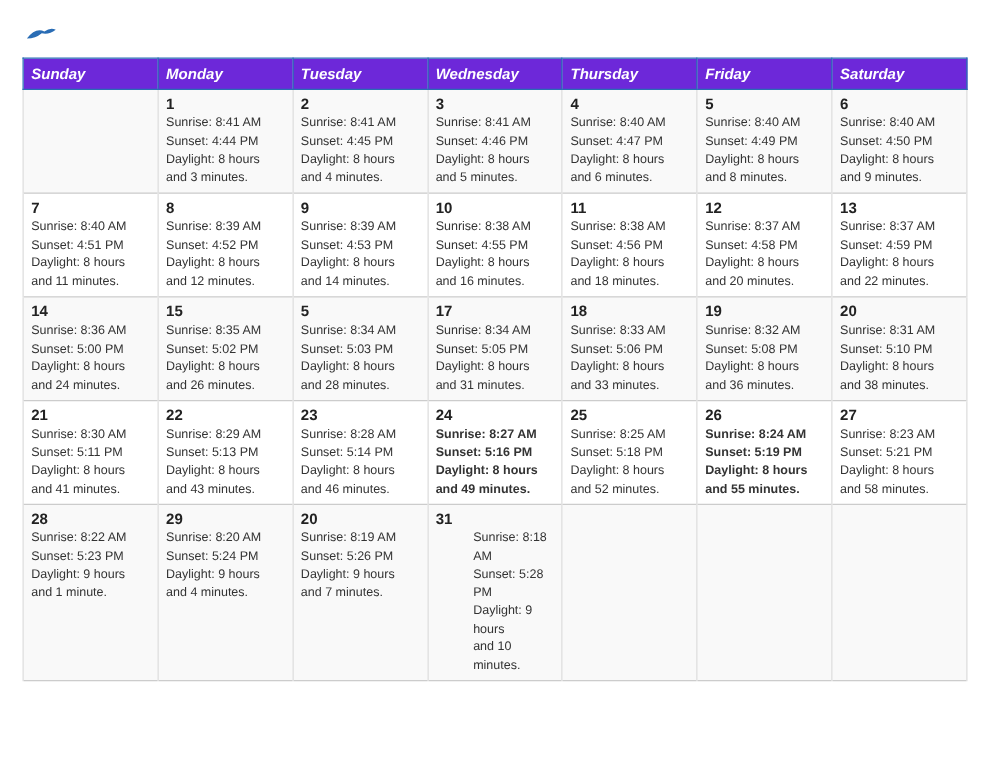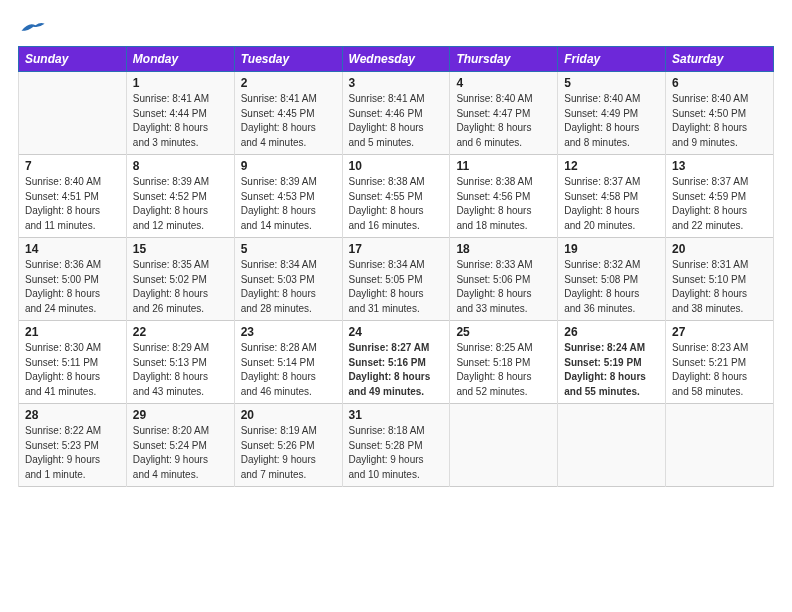--- a/index.html
+++ b/index.html
@@ -344,21 +344,21 @@
           </td>
           <td>
             <span class="day-num">20</span>
             <div class="day-info" style="white-space: pre-line;">Sunrise: 8:19 AM
 Sunset: 5:26 PM
 Daylight: 9 hours
 and 7 minutes.</div>
           </td>
           <td>
             <span class="day-num">31</span>
-            <div class="day-info" style="white-space: pre-line;">Sunrise: 8:18 AM
+            <div class="day-info" style="white-space: pre-line; margin-left: 30px;">Sunrise: 8:18 AM
 Sunset: 5:28 PM
 Daylight: 9 hours
 and 10 minutes.</div>
           </td>
           <td></td>
           <td></td>
           <td></td>
         </tr>
       </tbody>
   </table>

